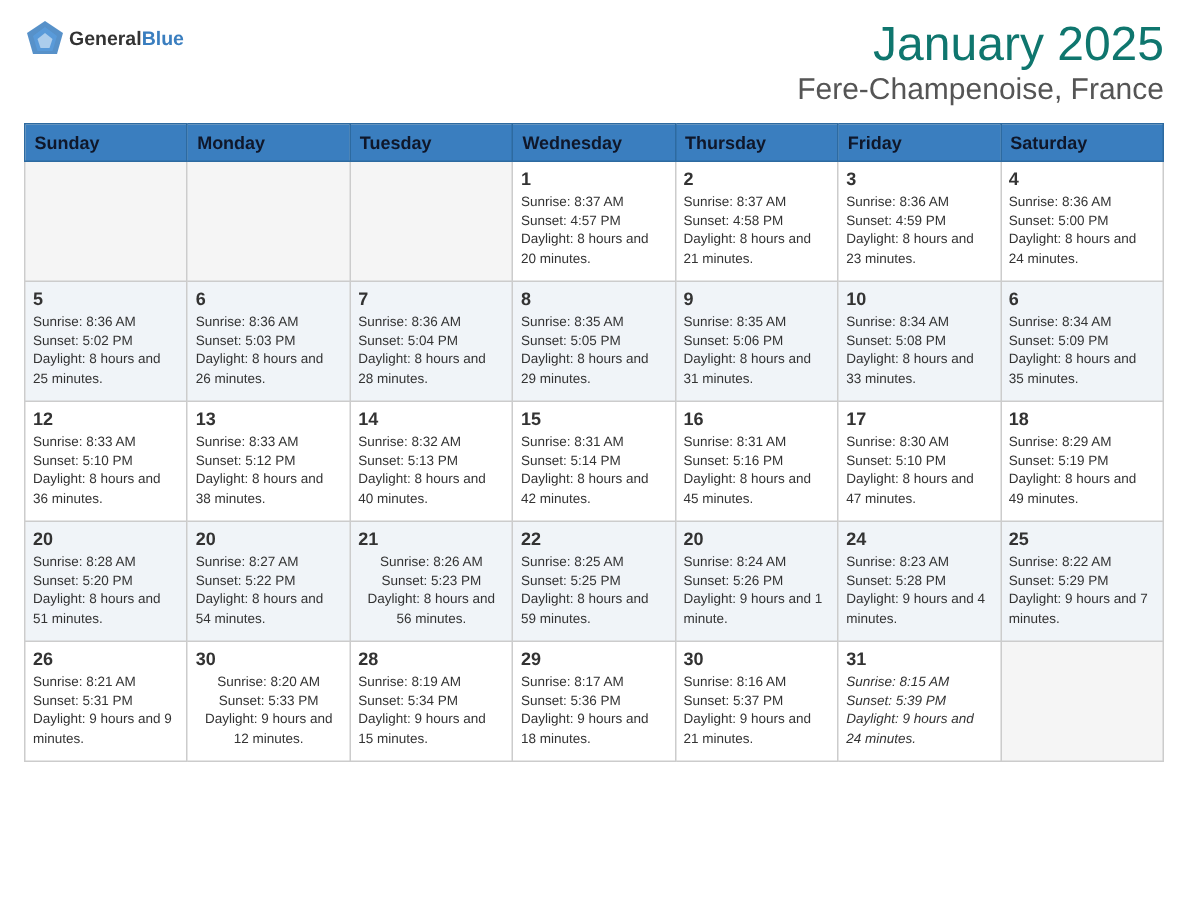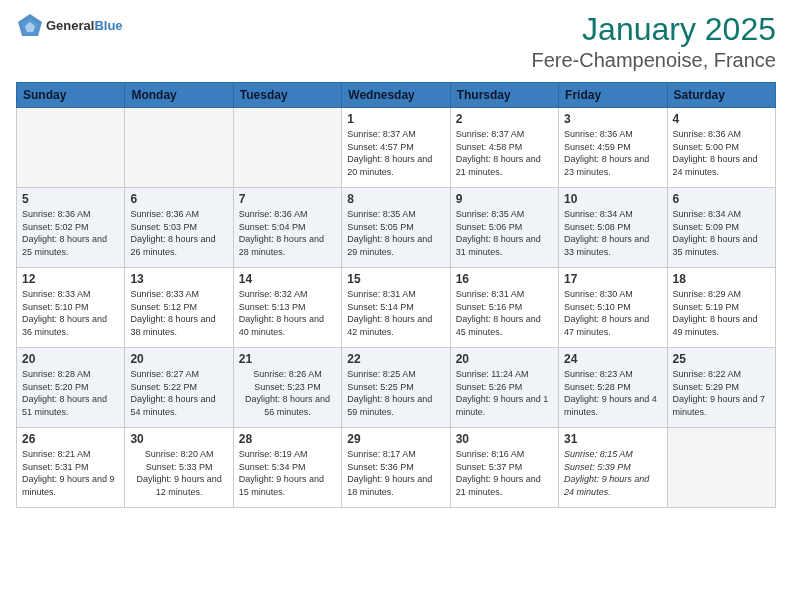--- a/index.html
+++ b/index.html
@@ -267,21 +267,21 @@
 Daylight: 8 hours and 56 minutes.</div>
           </td>
           <td>
             <div class="day-number">22</div>
             <div class="day-info" style="white-space: pre-line;">Sunrise: 8:25 AM
 Sunset: 5:25 PM
 Daylight: 8 hours and 59 minutes.</div>
           </td>
           <td>
             <div class="day-number">20</div>
-            <div class="day-info" style="white-space: pre-line;">Sunrise: 11:24 AM
+            <div class="day-info" style="white-space: pre-line;">Sunrise: 8:24 AM
 Sunset: 5:26 PM
 Daylight: 9 hours and 1 minute.</div>
           </td>
           <td>
             <div class="day-number">24</div>
             <div class="day-info" style="white-space: pre-line;">Sunrise: 8:23 AM
 Sunset: 5:28 PM
 Daylight: 9 hours and 4 minutes.</div>
           </td>
           <td>

